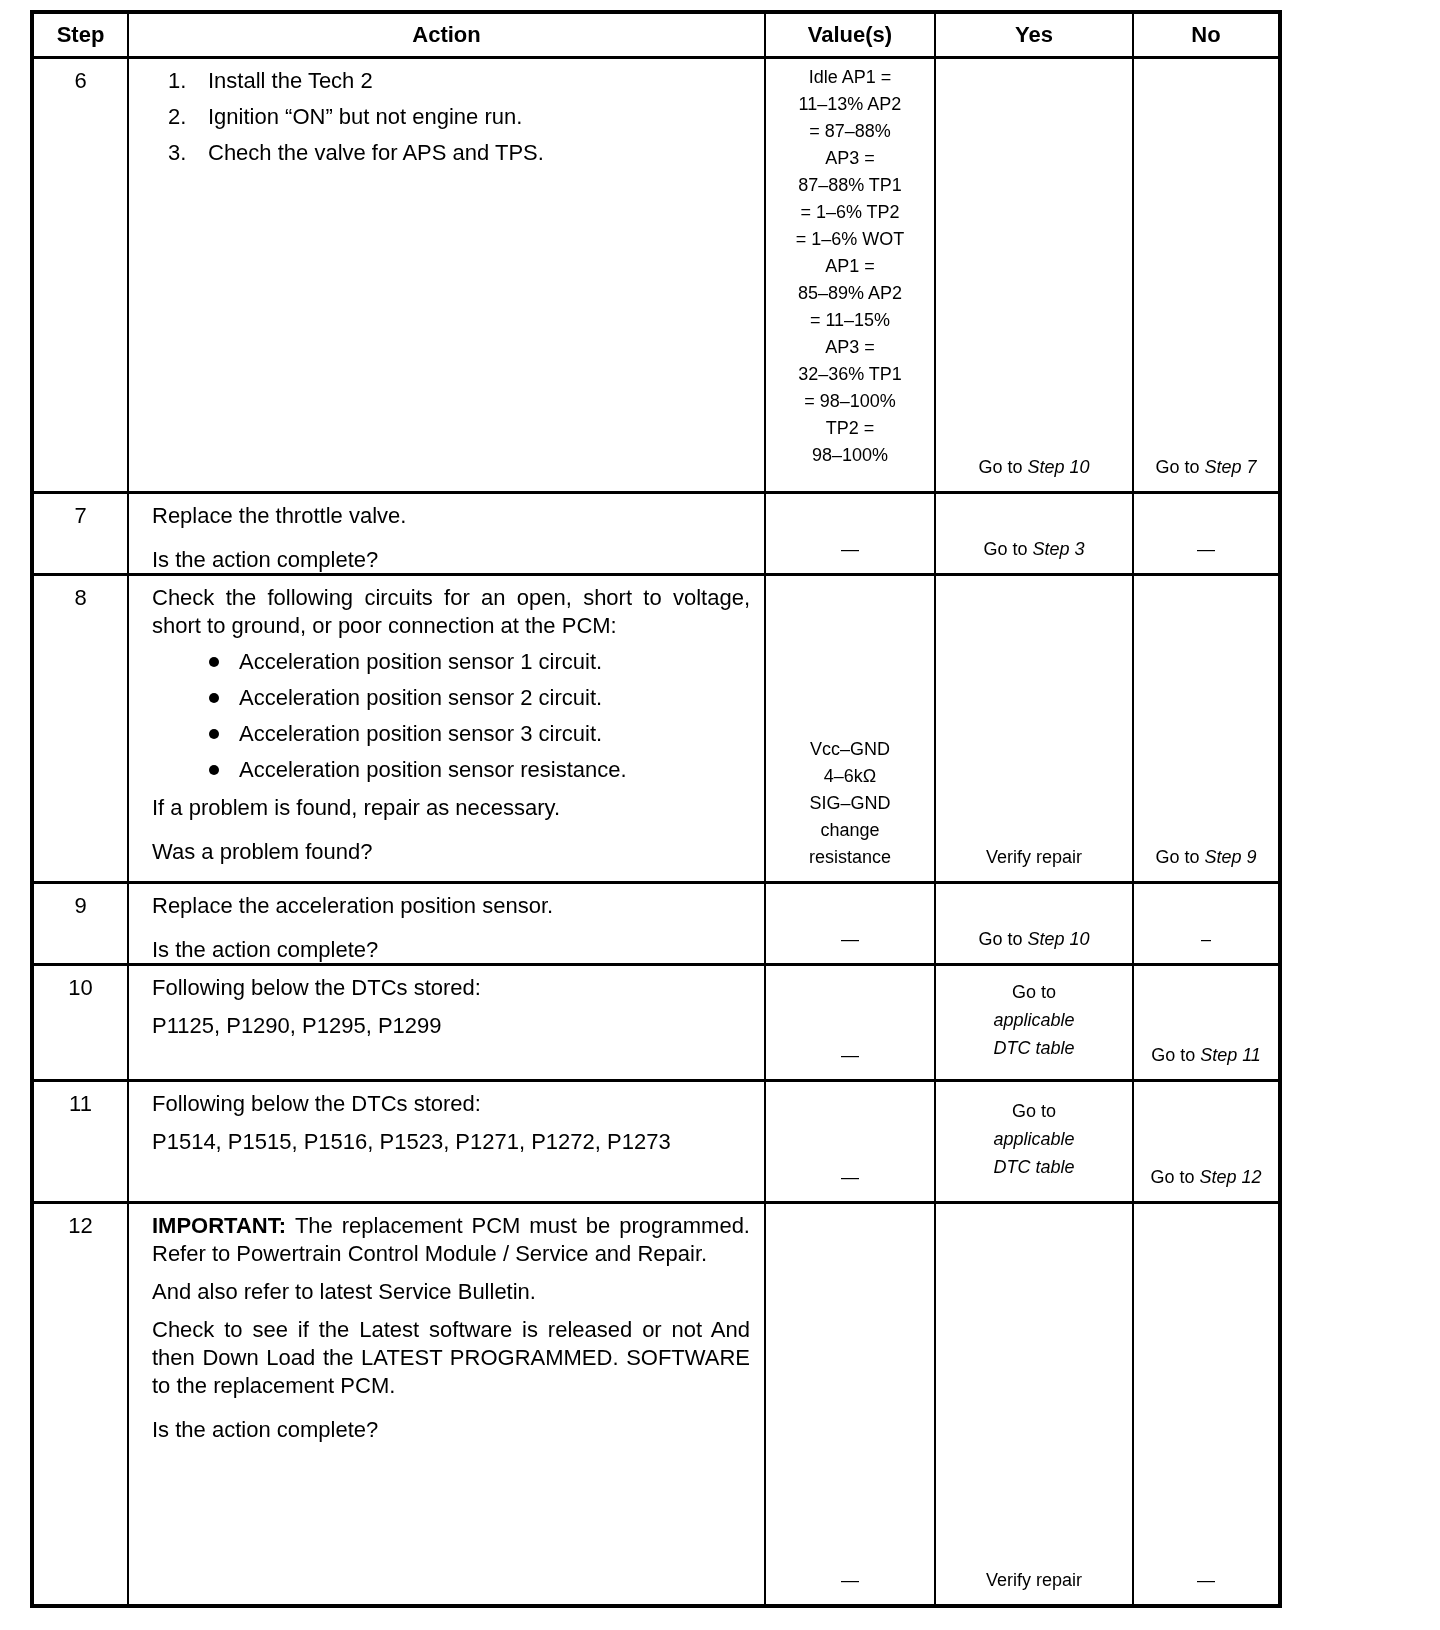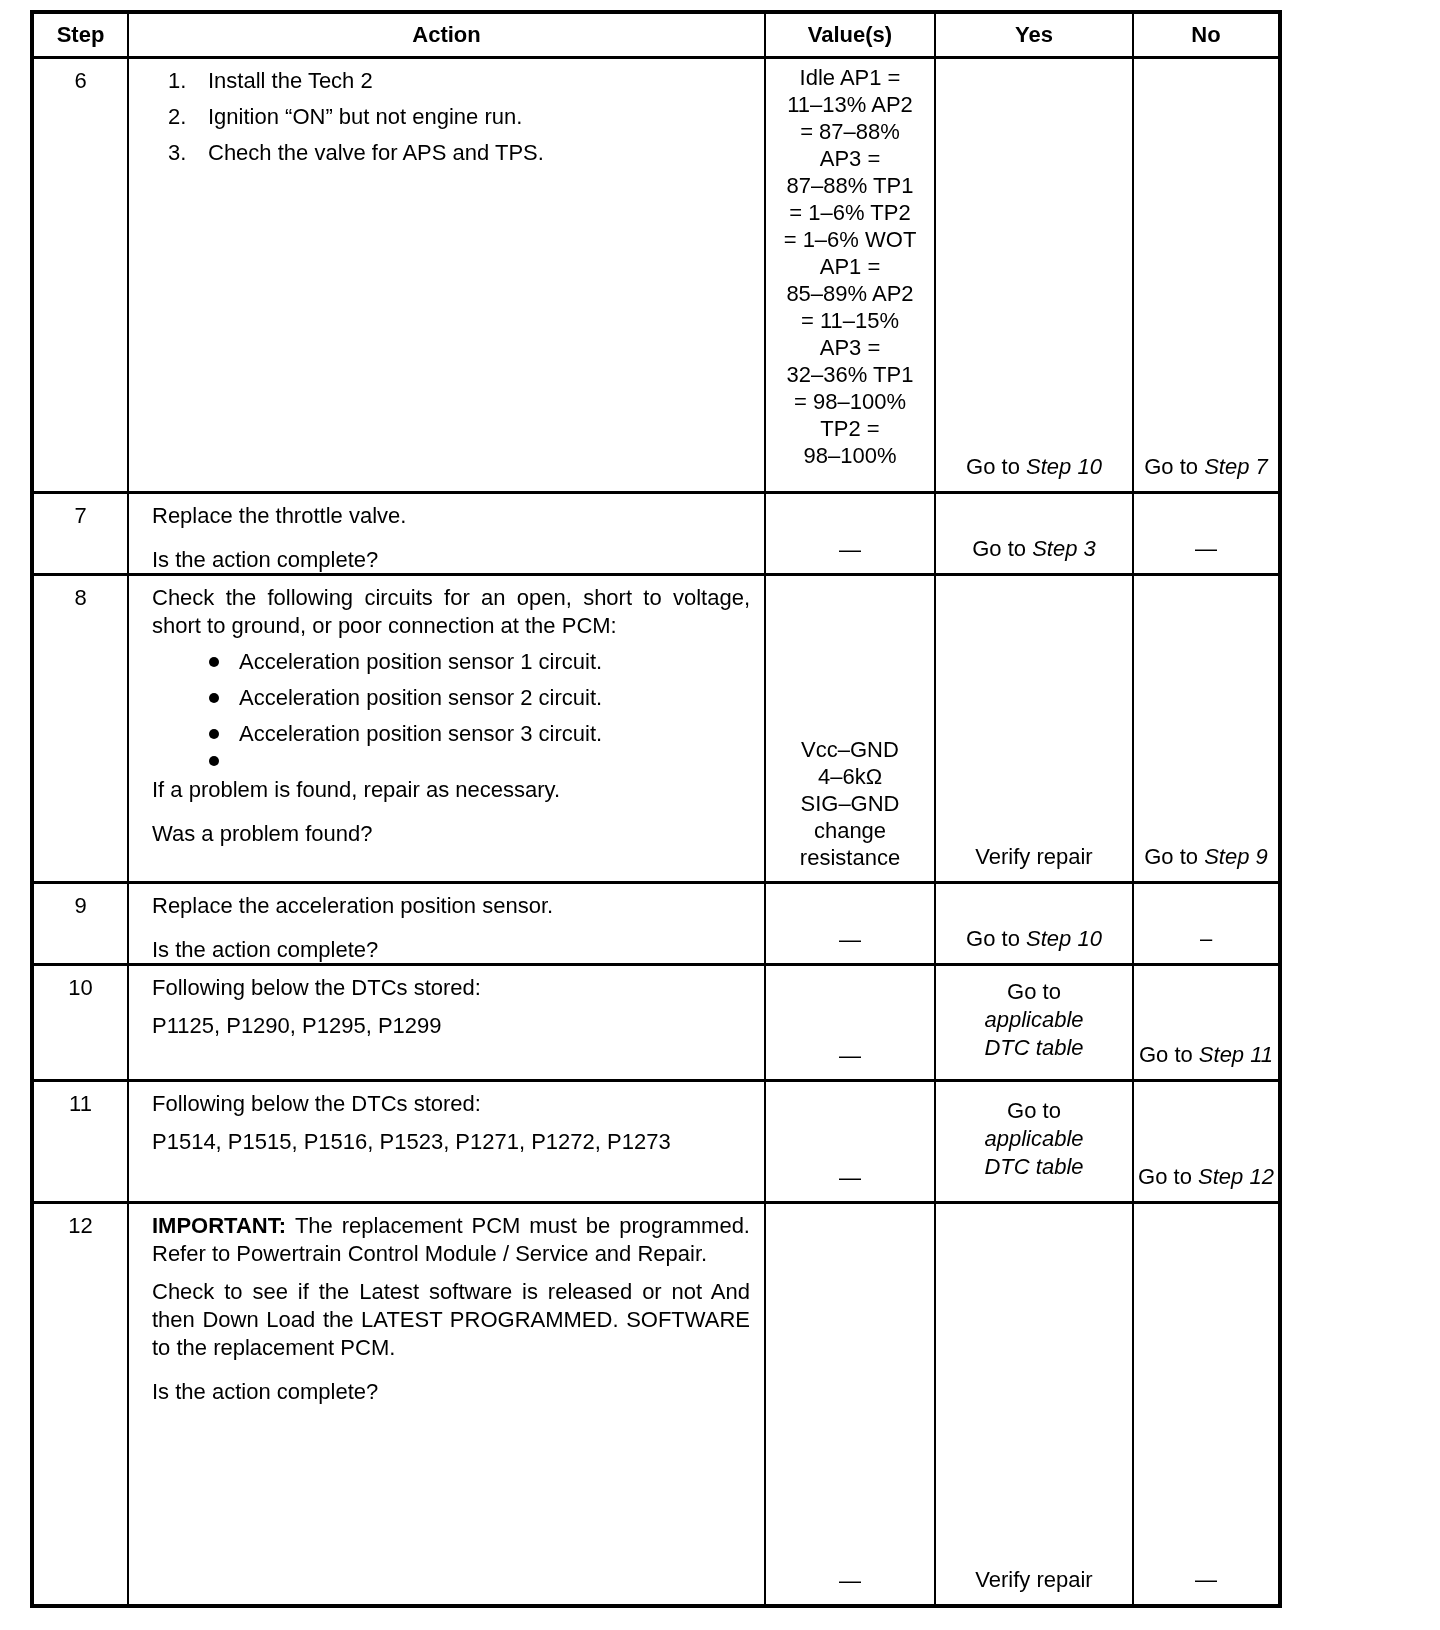--- a/index.html
+++ b/index.html
@@ -77,21 +77,21 @@
     width: 10px;
     height: 10px;
     border-radius: 50%;
     background: #000;
     display: inline-block;
   }
   .values-cell, .answer-cell {
     display: flex;
     flex-direction: column;
     text-align: center;
-    font-size: 22px;
+    font-size: 18px;
     line-height: 27px;
     padding: 5px 4px 10px 4px;
   }
   .answer-cell { line-height: 28px; }
   .align-top { justify-content: flex-start; }
   .align-center { justify-content: center; }
   .align-bottom { justify-content: flex-end; }
   .it { font-style: italic; }
   .bd { font-weight: bold; }
 </style>
@@ -183,20 +183,21 @@
             <div class="li bullet">
               <span class="marker">
                 <span class="dot"></span>
               </span>
               <span>Acceleration position sensor 3 circuit.</span>
             </div>
             <div class="li bullet">
               <span class="marker">
                 <span class="dot"></span>
               </span>
+              <span>Acceleration position sensor resistance.</span>
             </div>
             <div class="para text">If a problem is found, repair as necessary.</div>
             <div class="para question">Was a problem found?</div>
           </div>
           <div class="cell c2 values-cell align-bottom">
             <div>Vcc–GND</div>
             <div>4–6kΩ</div>
             <div>SIG–GND</div>
             <div>change</div>
             <div>resistance</div>
@@ -257,20 +258,21 @@
             <div><span class="it">DTC table</span></div>
           </div>
           <div class="cell c4 answer-cell align-bottom">
             <div><span>Go to </span><span class="it">Step 12</span></div>
           </div>
         </div>
         <div class="row" style="height: 400px;">
           <div class="cell c0 step-cell">12</div>
           <div class="cell c1 action-cell">
             <div class="para important"><span class="bd">IMPORTANT: </span>The replacement PCM must be programmed. Refer to Powertrain Control Module / Service and Repair.</div>
+            <div class="para text">And also refer to latest Service Bulletin.</div>
             <div class="para justify">Check to see if the Latest software is released or not And then Down Load the LATEST PROGRAMMED. SOFTWARE to the replacement PCM.</div>
             <div class="para question">Is the action complete?</div>
           </div>
           <div class="cell c2 values-cell align-bottom">
             <div>—</div>
           </div>
           <div class="cell c3 answer-cell align-bottom">
             <div><span>Verify repair</span></div>
           </div>
           <div class="cell c4 answer-cell align-bottom">

